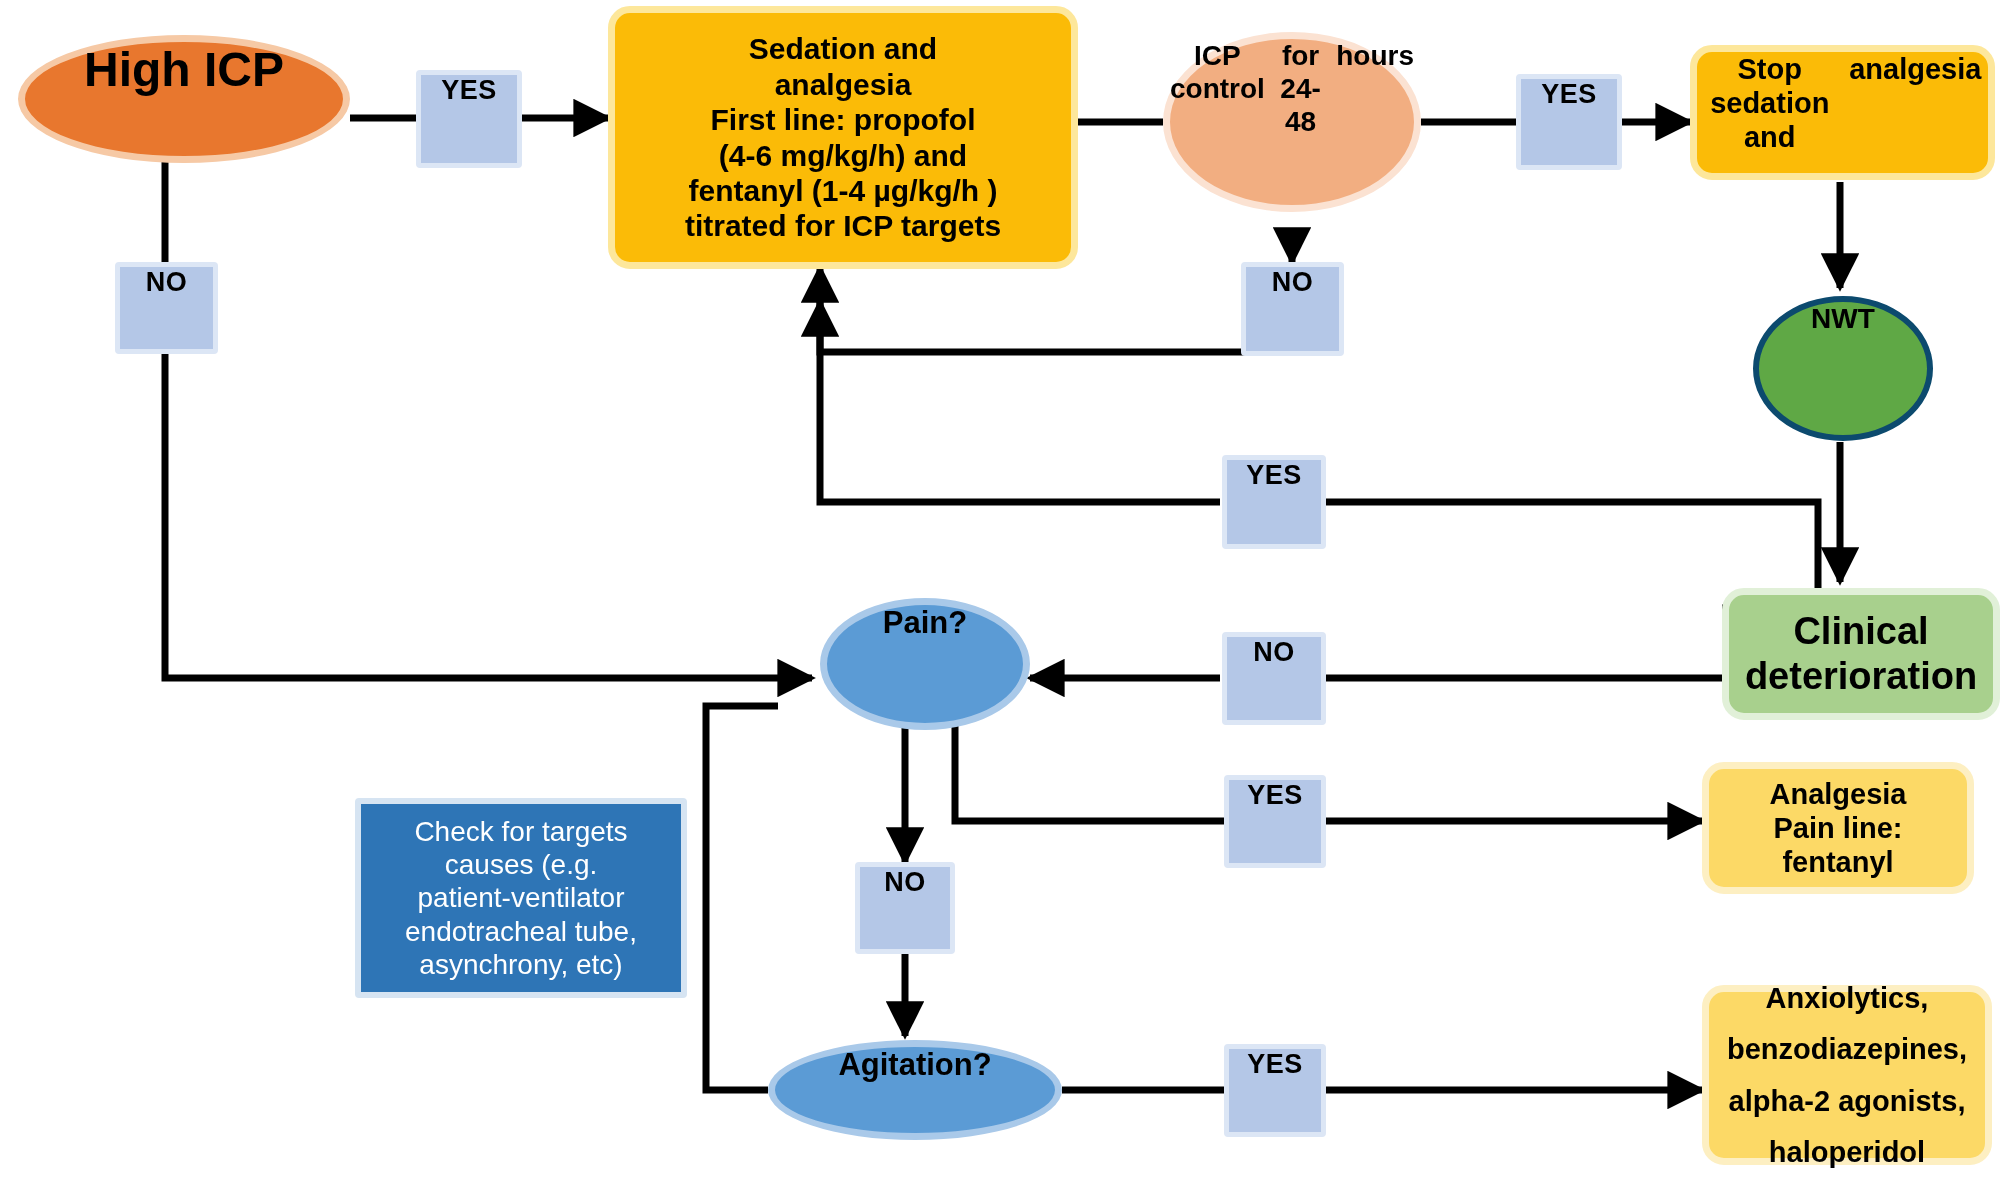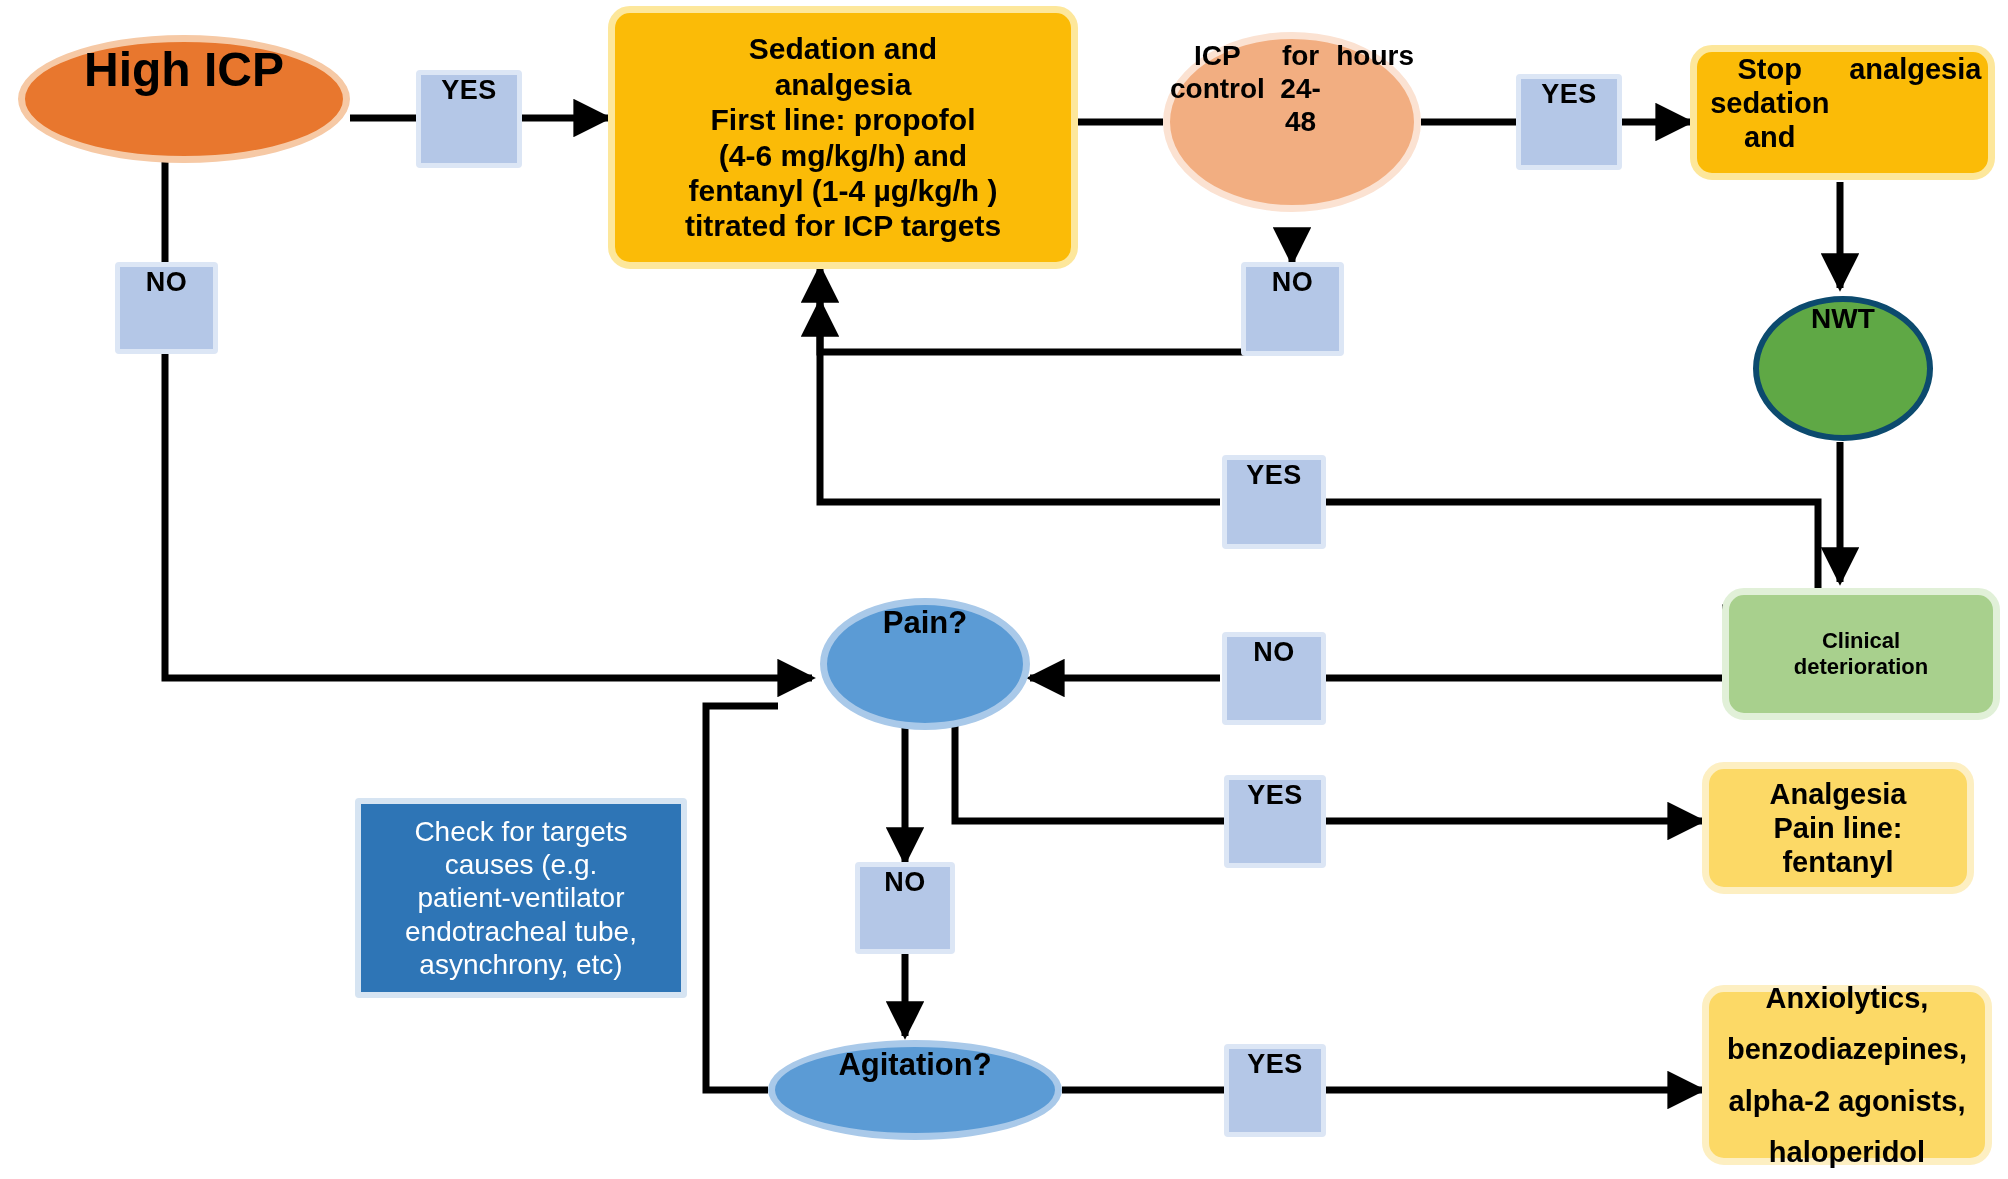--- a/index.html
+++ b/index.html
@@ -30,21 +30,21 @@
   .tag{background:#B4C7E7;border:5px solid #DCE6F5;color:#000;font-weight:bold;
        font-size:27px;letter-spacing:.5px;}
 
   .t-highicp{font-size:48px;}
   .t-icpctrl{font-size:28px;}
   .t-nwt{font-size:28px;}
   .t-pain{font-size:31px;}
   .t-agit{font-size:31px;}
   .t-sedation{font-size:30px;}
   .t-stopsed{font-size:29px;}
-  .t-clin{font-size:22px;}
+  .t-clin{font-size:38px;}
   .t-analg{font-size:29px;}
   .t-anx{font-size:29px;gap:17px;}
   .t-check{font-size:28px;}
 </style>
 </head>
 <body>
 
 <div id="stage">
 
   <svg class="edges" viewBox="0 0 2008 1179">

